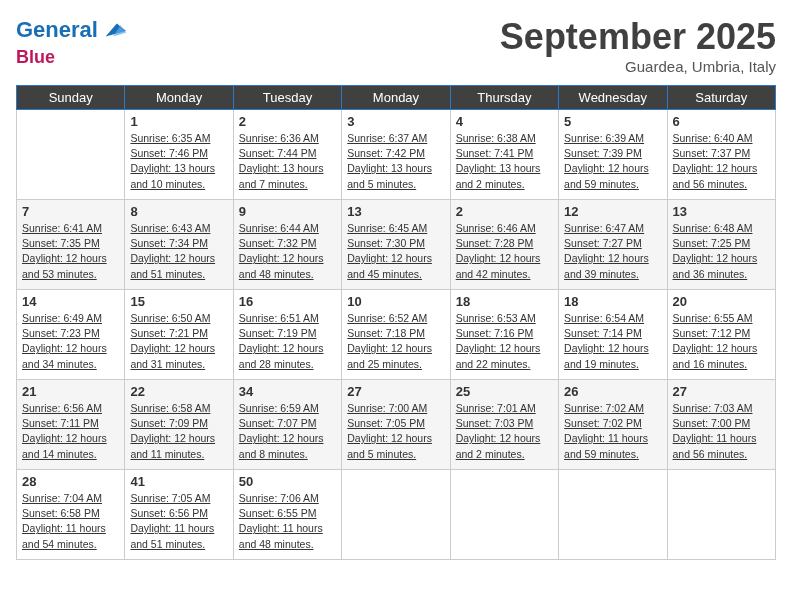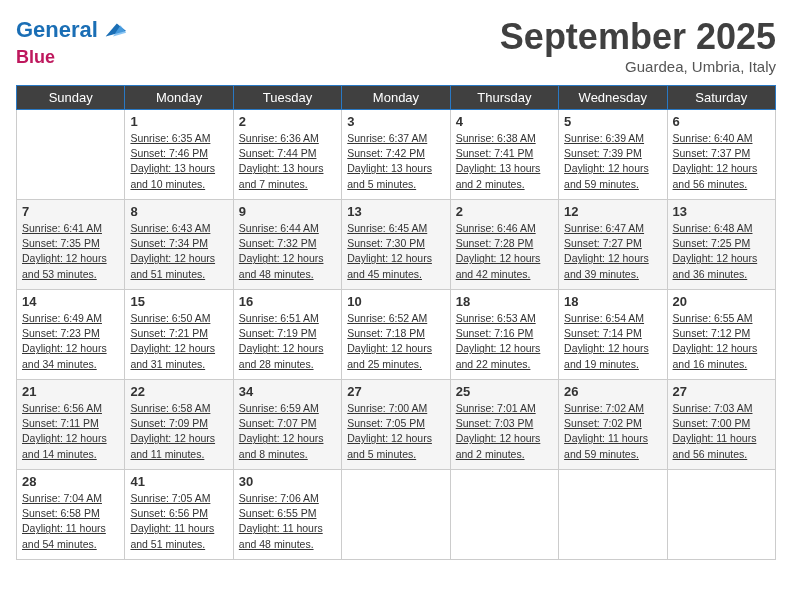--- a/index.html
+++ b/index.html
@@ -256,21 +256,21 @@
       <tr>
         <td>
           <span class="day-number">28</span>
           <div class="cell-info">Sunrise: 7:04 AM<br>Sunset: 6:58 PM<br>Daylight: 11 hours and 54 minutes.</div>
         </td>
         <td>
           <span class="day-number">41</span>
           <div class="cell-info">Sunrise: 7:05 AM<br>Sunset: 6:56 PM<br>Daylight: 11 hours and 51 minutes.</div>
         </td>
         <td>
-          <span class="day-number">30</span>
+          <span class="day-number">50</span>
           <div class="cell-info">Sunrise: 7:06 AM<br>Sunset: 6:55 PM<br>Daylight: 11 hours and 48 minutes.</div>
         </td>
         <td class="empty-cell"></td>
         <td class="empty-cell"></td>
         <td class="empty-cell"></td>
         <td class="empty-cell"></td>
       </tr>
     </tbody>
 </table>
 

